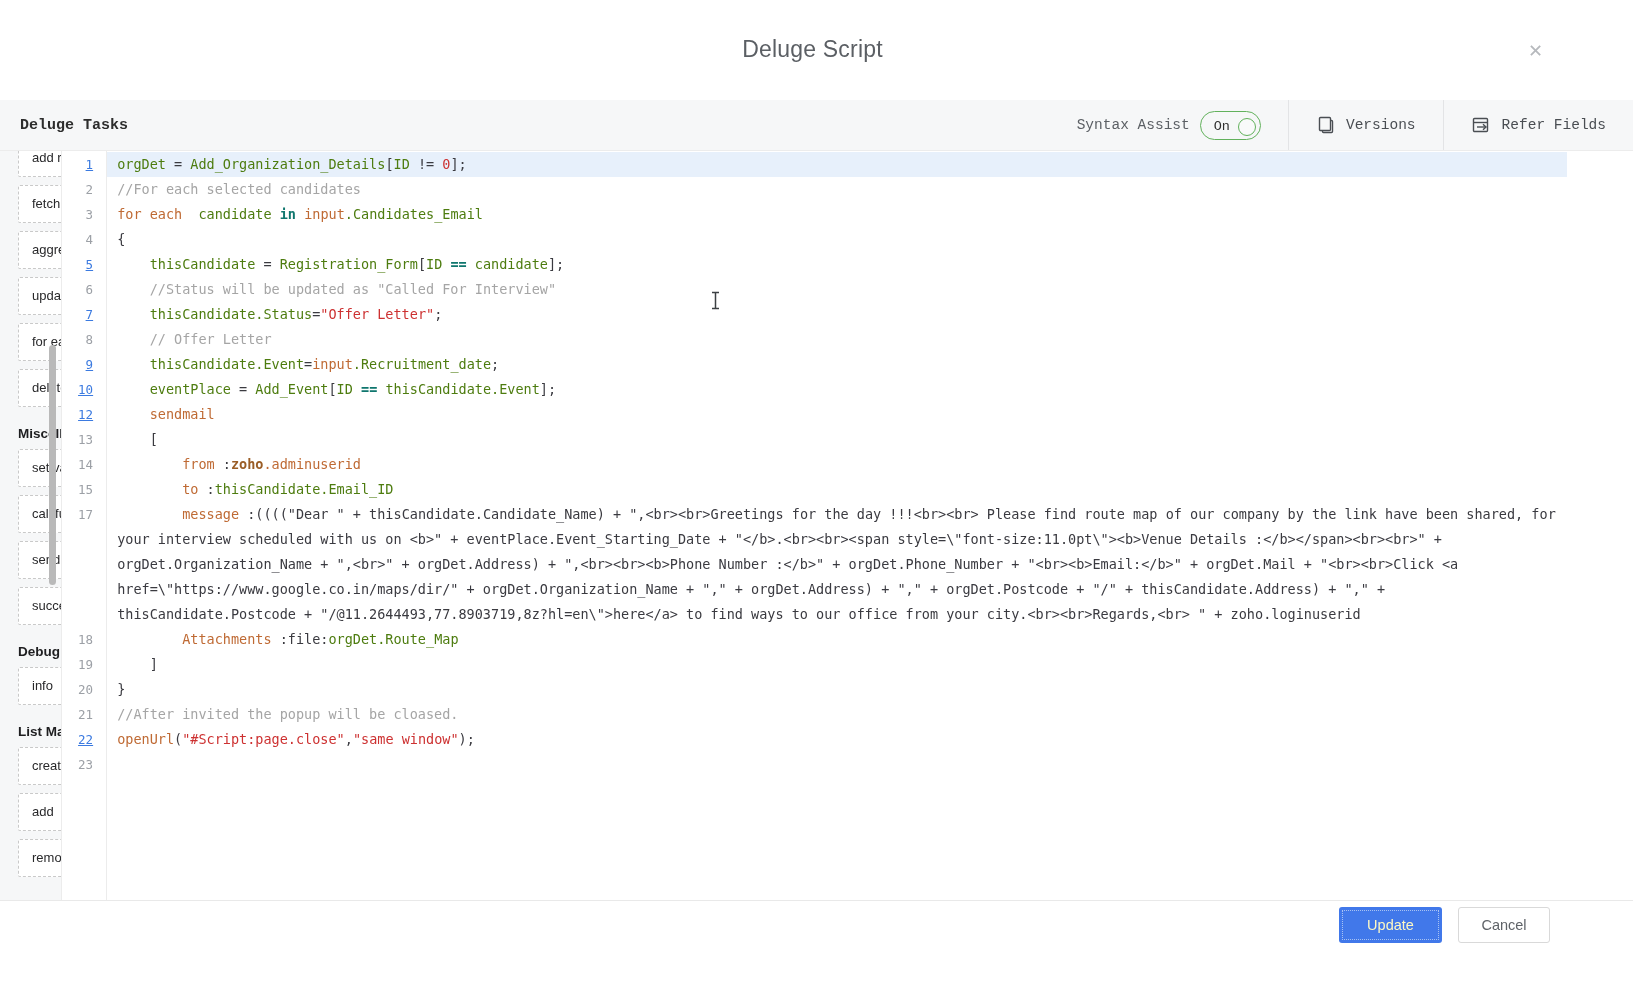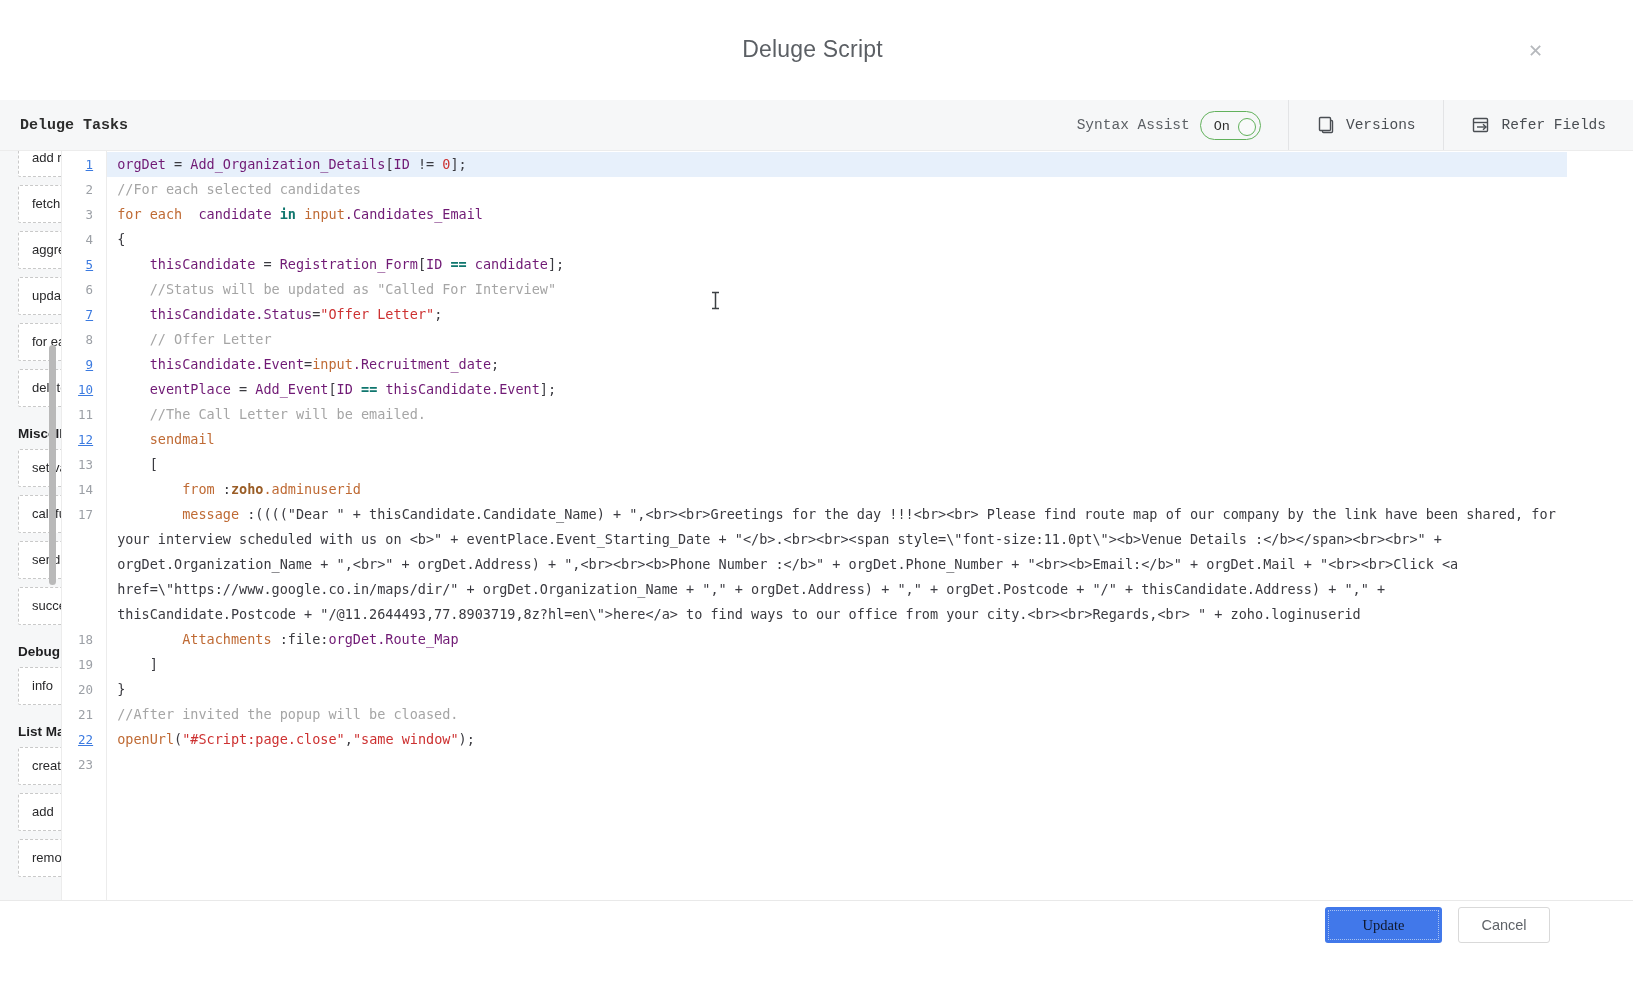--- a/index.html
+++ b/index.html
@@ -49,37 +49,37 @@
   .code-row { display:flex; min-height:25px; line-height:25px; }
   .gutter { flex:0 0 44px; text-align:right; padding-right:13px; color:#9ca0a6;
             font-size:12.5px; user-select:none; }
   .gutter.num-link { color:#3b7ae0; text-decoration:underline; cursor:pointer; }
   .code-text { flex:1; padding:0 6px 0 11px; margin-right:66px;
                white-space:pre-wrap; word-break:break-word; }
   .code-row.active .code-text { background:#e7f0fb; }
 
   .tk-cm { color:#a5a5a5; }
   .tk-kw { color:#bf6a34;text-align:right; }
-  .tk-id { color:#701a75; }
+  .tk-id { color:#4d7c0f; }
   .tk-st { color:#cd3131; }
   .tk-nm { color:#cd3131; }
   .tk-pl { color:#3a3a40; }
   .tk-zb { color:#9a5d26; font-weight:bold; }
   .tk-ib { color:#0f766e; font-weight:bold; }
 
   .ibeam { position:absolute; left:648px; top:140px; }
 
   
   .footer { flex:0 0 91px; border-top:1px solid #e9e9e9; background:#fff;
             display:flex; justify-content:flex-end; align-items:flex-start;
             padding:6px 83px 0 0; gap:16px; }
   .btn { height:36px; border-radius:3px; font-size:14.5px; font-family:"Liberation Sans",sans-serif;
          display:inline-flex; align-items:center; justify-content:center; cursor:pointer; }
-  .btn-primary { width:117px; background:#4178ea; color:#0f172a; border:none;
-                 outline:1px dotted #a8c2f2; outline-offset:-4px;font-family:Liberation Serif, serif; }
+  .btn-primary { width:103px; background:#4178ea; color:#fef9c3; border:none;
+                 outline:1px dotted #a8c2f2; outline-offset:-4px; }
   .btn-secondary { width:92px; background:#fff; color:#5f6368; border:1px solid #d9d9d9; }
 
   svg { display:block; }
 </style>
 </head>
 <body>
 
 <div class="app">
 
   <div class="header">
@@ -182,34 +182,34 @@
           </div>
           <div class="code-row">
             <div class="gutter num-link">9</div>
             <div class="code-text"><span class="tk-pl">    </span><span class="tk-id">thisCandidate.Event</span><span class="tk-pl">=</span><span class="tk-kw">input</span><span class="tk-id">.Recruitment_date</span><span class="tk-pl">;</span></div>
           </div>
           <div class="code-row">
             <div class="gutter num-link">10</div>
             <div class="code-text"><span class="tk-pl">    </span><span class="tk-id">eventPlace</span><span class="tk-pl"> = </span><span class="tk-id">Add_Event</span><span class="tk-pl">[</span><span class="tk-id">ID</span><span class="tk-pl"> </span><span class="tk-ib">==</span><span class="tk-pl"> </span><span class="tk-id">thisCandidate.Event</span><span class="tk-pl">];</span></div>
           </div>
           <div class="code-row">
-            <div class="gutter">11</div>
-            <div class="code-text"><span class="tk-pl">    </span><span class="tk-cm">//The Call Letter will be emailed.</span></div>
-          </div>
-          <div class="code-row">
             <div class="gutter num-link">12</div>
             <div class="code-text"><span class="tk-pl">    </span><span class="tk-kw">sendmail</span></div>
           </div>
           <div class="code-row">
             <div class="gutter">13</div>
             <div class="code-text"><span class="tk-pl">    [</span></div>
           </div>
           <div class="code-row">
             <div class="gutter">14</div>
             <div class="code-text"><span class="tk-pl">        </span><span class="tk-kw">from</span><span class="tk-pl"> :</span><span class="tk-zb">zoho</span><span class="tk-kw">.adminuserid</span></div>
+          </div>
+          <div class="code-row">
+            <div class="gutter">15</div>
+            <div class="code-text"><span class="tk-pl">        </span><span class="tk-kw">to</span><span class="tk-pl"> :</span><span class="tk-id">thisCandidate.Email_ID</span></div>
           </div>
           <div class="code-row">
             <div class="gutter">17</div>
             <div class="code-text"><span class="tk-pl">        </span><span class="tk-kw">message</span><span class="tk-pl"> :</span><span class="tk-pl">(((("Dear " + thisCandidate.Candidate_Name) + ",&lt;br&gt;&lt;br&gt;Greetings for the day !!!&lt;br&gt;&lt;br&gt; Please find route map of our company by the link have been shared, for your interview scheduled with us on &lt;b&gt;" + eventPlace.Event_Starting_Date + "&lt;/b&gt;.&lt;br&gt;&lt;br&gt;&lt;span style=\"font-size:11.0pt\"&gt;&lt;b&gt;Venue Details :&lt;/b&gt;&lt;/span&gt;&lt;br&gt;&lt;br&gt;" + orgDet.Organization_Name + ",&lt;br&gt;" + orgDet.Address) + ",&lt;br&gt;&lt;br&gt;&lt;b&gt;Phone Number :&lt;/b&gt;" + orgDet.Phone_Number + "&lt;br&gt;&lt;b&gt;Email:&lt;/b&gt;" + orgDet.Mail + "&lt;br&gt;&lt;br&gt;Click &lt;a href=\"https://www.google.co.in/maps/dir/" + orgDet.Organization_Name + "," + orgDet.Address) + "," + orgDet.Postcode + "/" + thisCandidate.Address) + "," + thisCandidate.Postcode + "/@11.2644493,77.8903719,8z?hl=en\"&gt;here&lt;/a&gt; to find ways to our office from your city.&lt;br&gt;&lt;br&gt;Regards,&lt;br&gt; " + zoho.loginuserid</span></div>
           </div>
           <div class="code-row">
             <div class="gutter">18</div>
             <div class="code-text"><span class="tk-pl">        </span><span class="tk-kw">Attachments</span><span class="tk-pl"> :file:</span><span class="tk-id">orgDet.Route_Map</span></div>
           </div>
           <div class="code-row">

